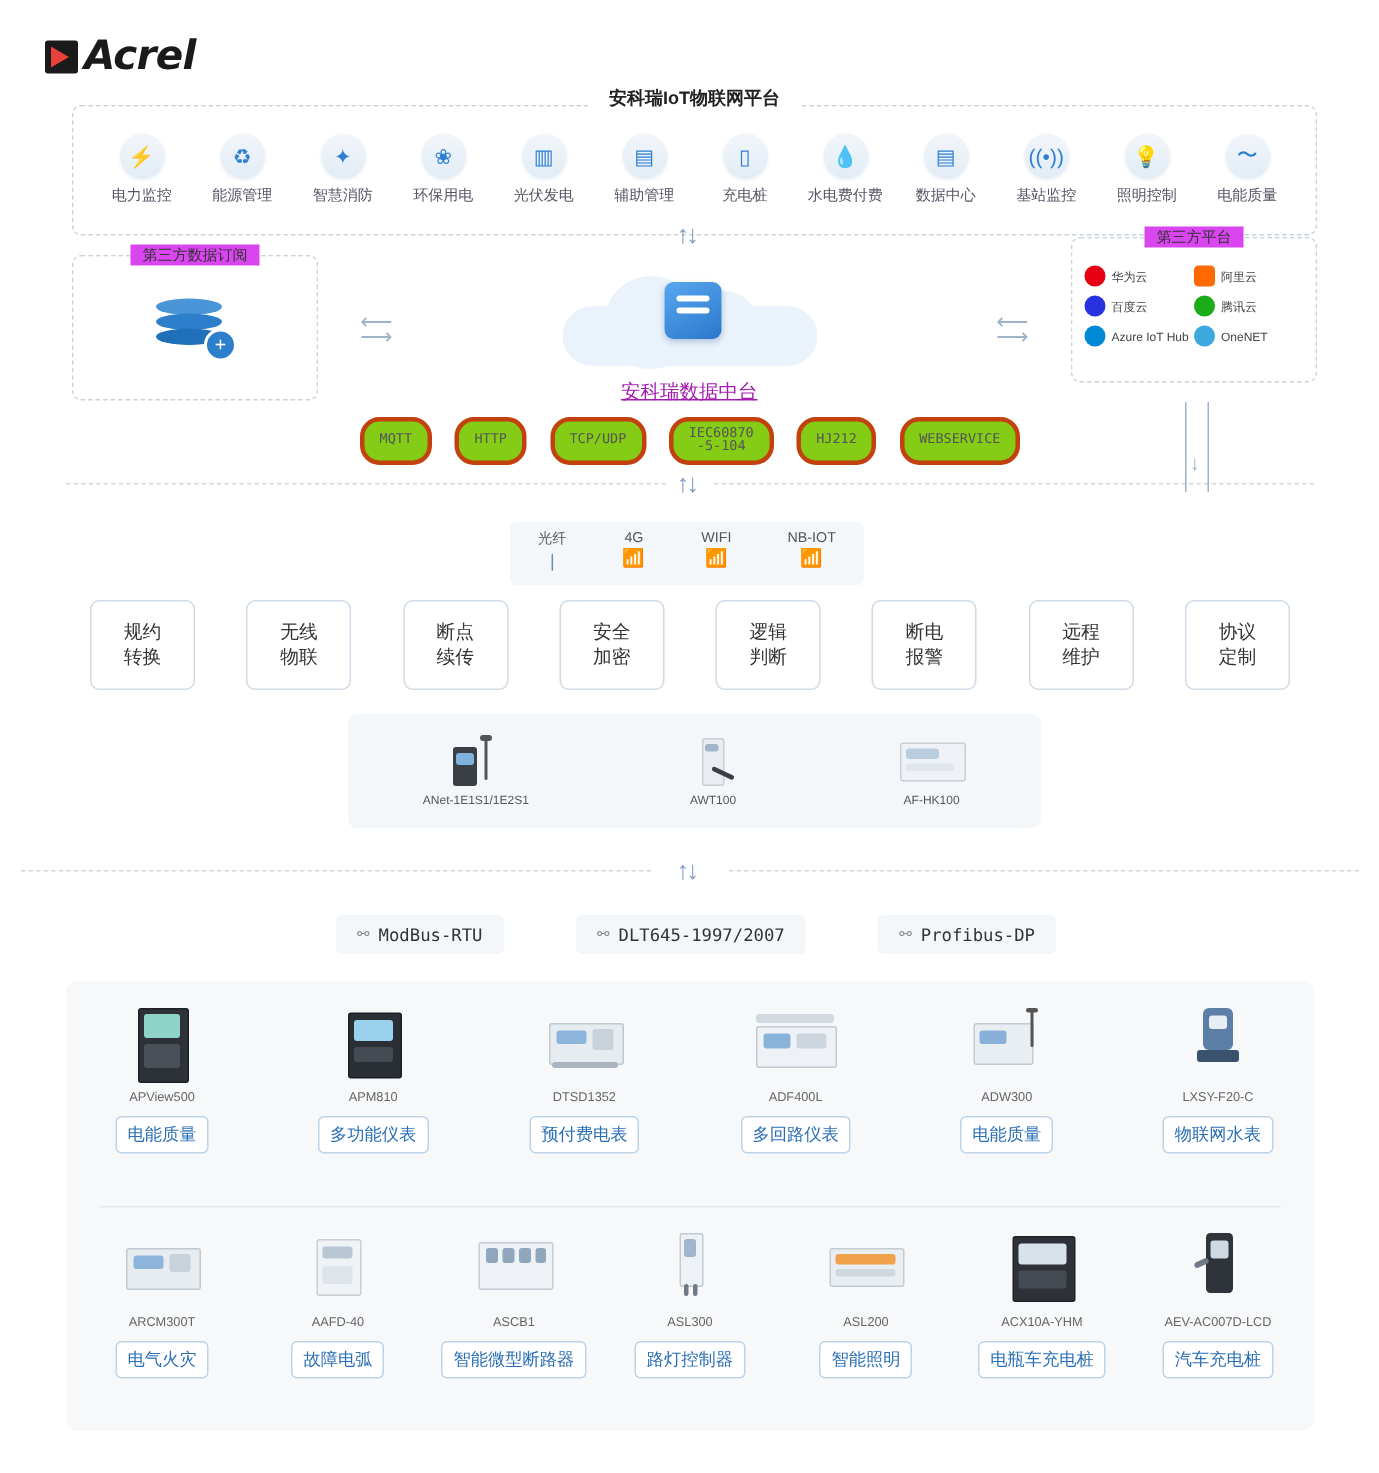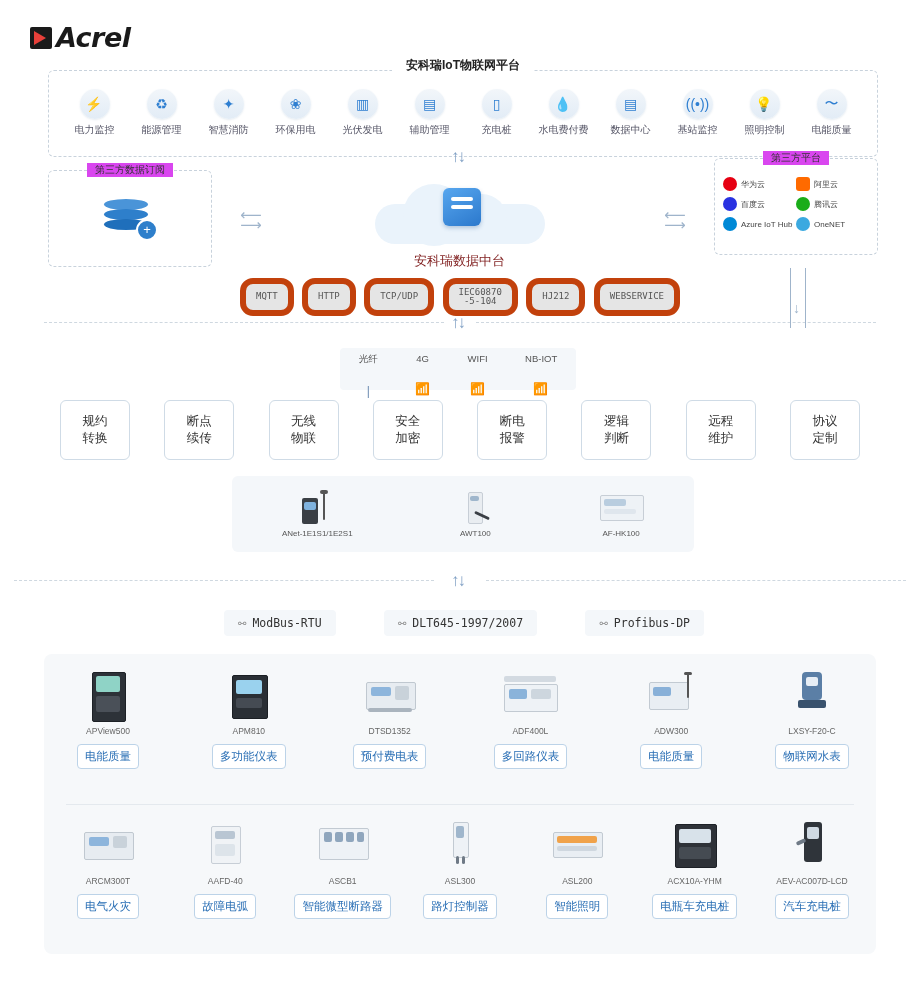--- a/index.html
+++ b/index.html
@@ -240,44 +240,45 @@
     content: "";
     position: absolute;
     left: 8px; top: 9px;
     width: 22px; height: 4px;
     background: #fff;
     border-radius: 2px;
     box-shadow: 0 8px 0 #fff;
   }
   .cloud-label {
     font-size: 13px;
-    color: #7f1d1d;
+    color: #a21caf;
     margin-top: -4px;
+    text-decoration: underline;
   }
 
   .proto-row {
     position: absolute;
     left: 240px;
     top: 278px;
     width: 440px;
     display: flex;
     justify-content: space-between;
   }
   .proto {
-    border: 6px solid #c2410c;
+    border: 3px solid #c2410c;
     border-radius: 13px;
     height: 26px;
     padding: 0 10px;
     display: flex;
     align-items: center;
     justify-content: center;
     font-family: "DejaVu Sans Mono", monospace;
     font-size: 9px;
     color: #555;
-    background: #e5e5e5;
+    background: #84cc16;
     text-align: center;
     line-height: 1.05;
     white-space: pre-line;
   }
 
   
   .cloud-logos {
     position: absolute;
     left: 8px;
     top: 18px;
@@ -318,21 +319,21 @@
     display: flex;
     justify-content: space-around;
     align-items: flex-start;
     padding-top: 5px;
     box-sizing: border-box;
   }
   .net-item {
     display: flex;
     flex-direction: column;
     align-items: center;
-    gap: 19px;
+    gap: 2px;
     font-size: 9.5px;
     color: #555;
   }
   .wifi-ico {
     font-size: 12px;
     color: #6c8bb0;
     line-height: 1;
   }
 
   .func-row {
@@ -628,30 +629,30 @@
     </div>
     <div class="net-item">
       <span>NB-IOT</span>
       <span class="wifi-ico">📶</span>
     </div>
   </div>
 
   <div class="func-row">
     <div class="func" style="white-space:pre-line;">规约
 转换</div>
+    <div class="func" style="white-space:pre-line;">无线
+物联</div>
     <div class="func" style="white-space:pre-line;">断点
 续传</div>
-    <div class="func" style="white-space:pre-line;">无线
-物联</div>
     <div class="func" style="white-space:pre-line;">安全
 加密</div>
+    <div class="func" style="white-space:pre-line;">逻辑
+判断</div>
     <div class="func" style="white-space:pre-line;">断电
 报警</div>
-    <div class="func" style="white-space:pre-line;">逻辑
-判断</div>
     <div class="func" style="white-space:pre-line;">远程
 维护</div>
     <div class="func" style="white-space:pre-line;">协议
 定制</div>
   </div>
 
   <div class="dev-box">
     <div class="dev-item">
       <div class="dev-img">
         <span class="blk" style="left:8px; top:8px; width:16px; height:26px; background:#3a3f45;"></span>

